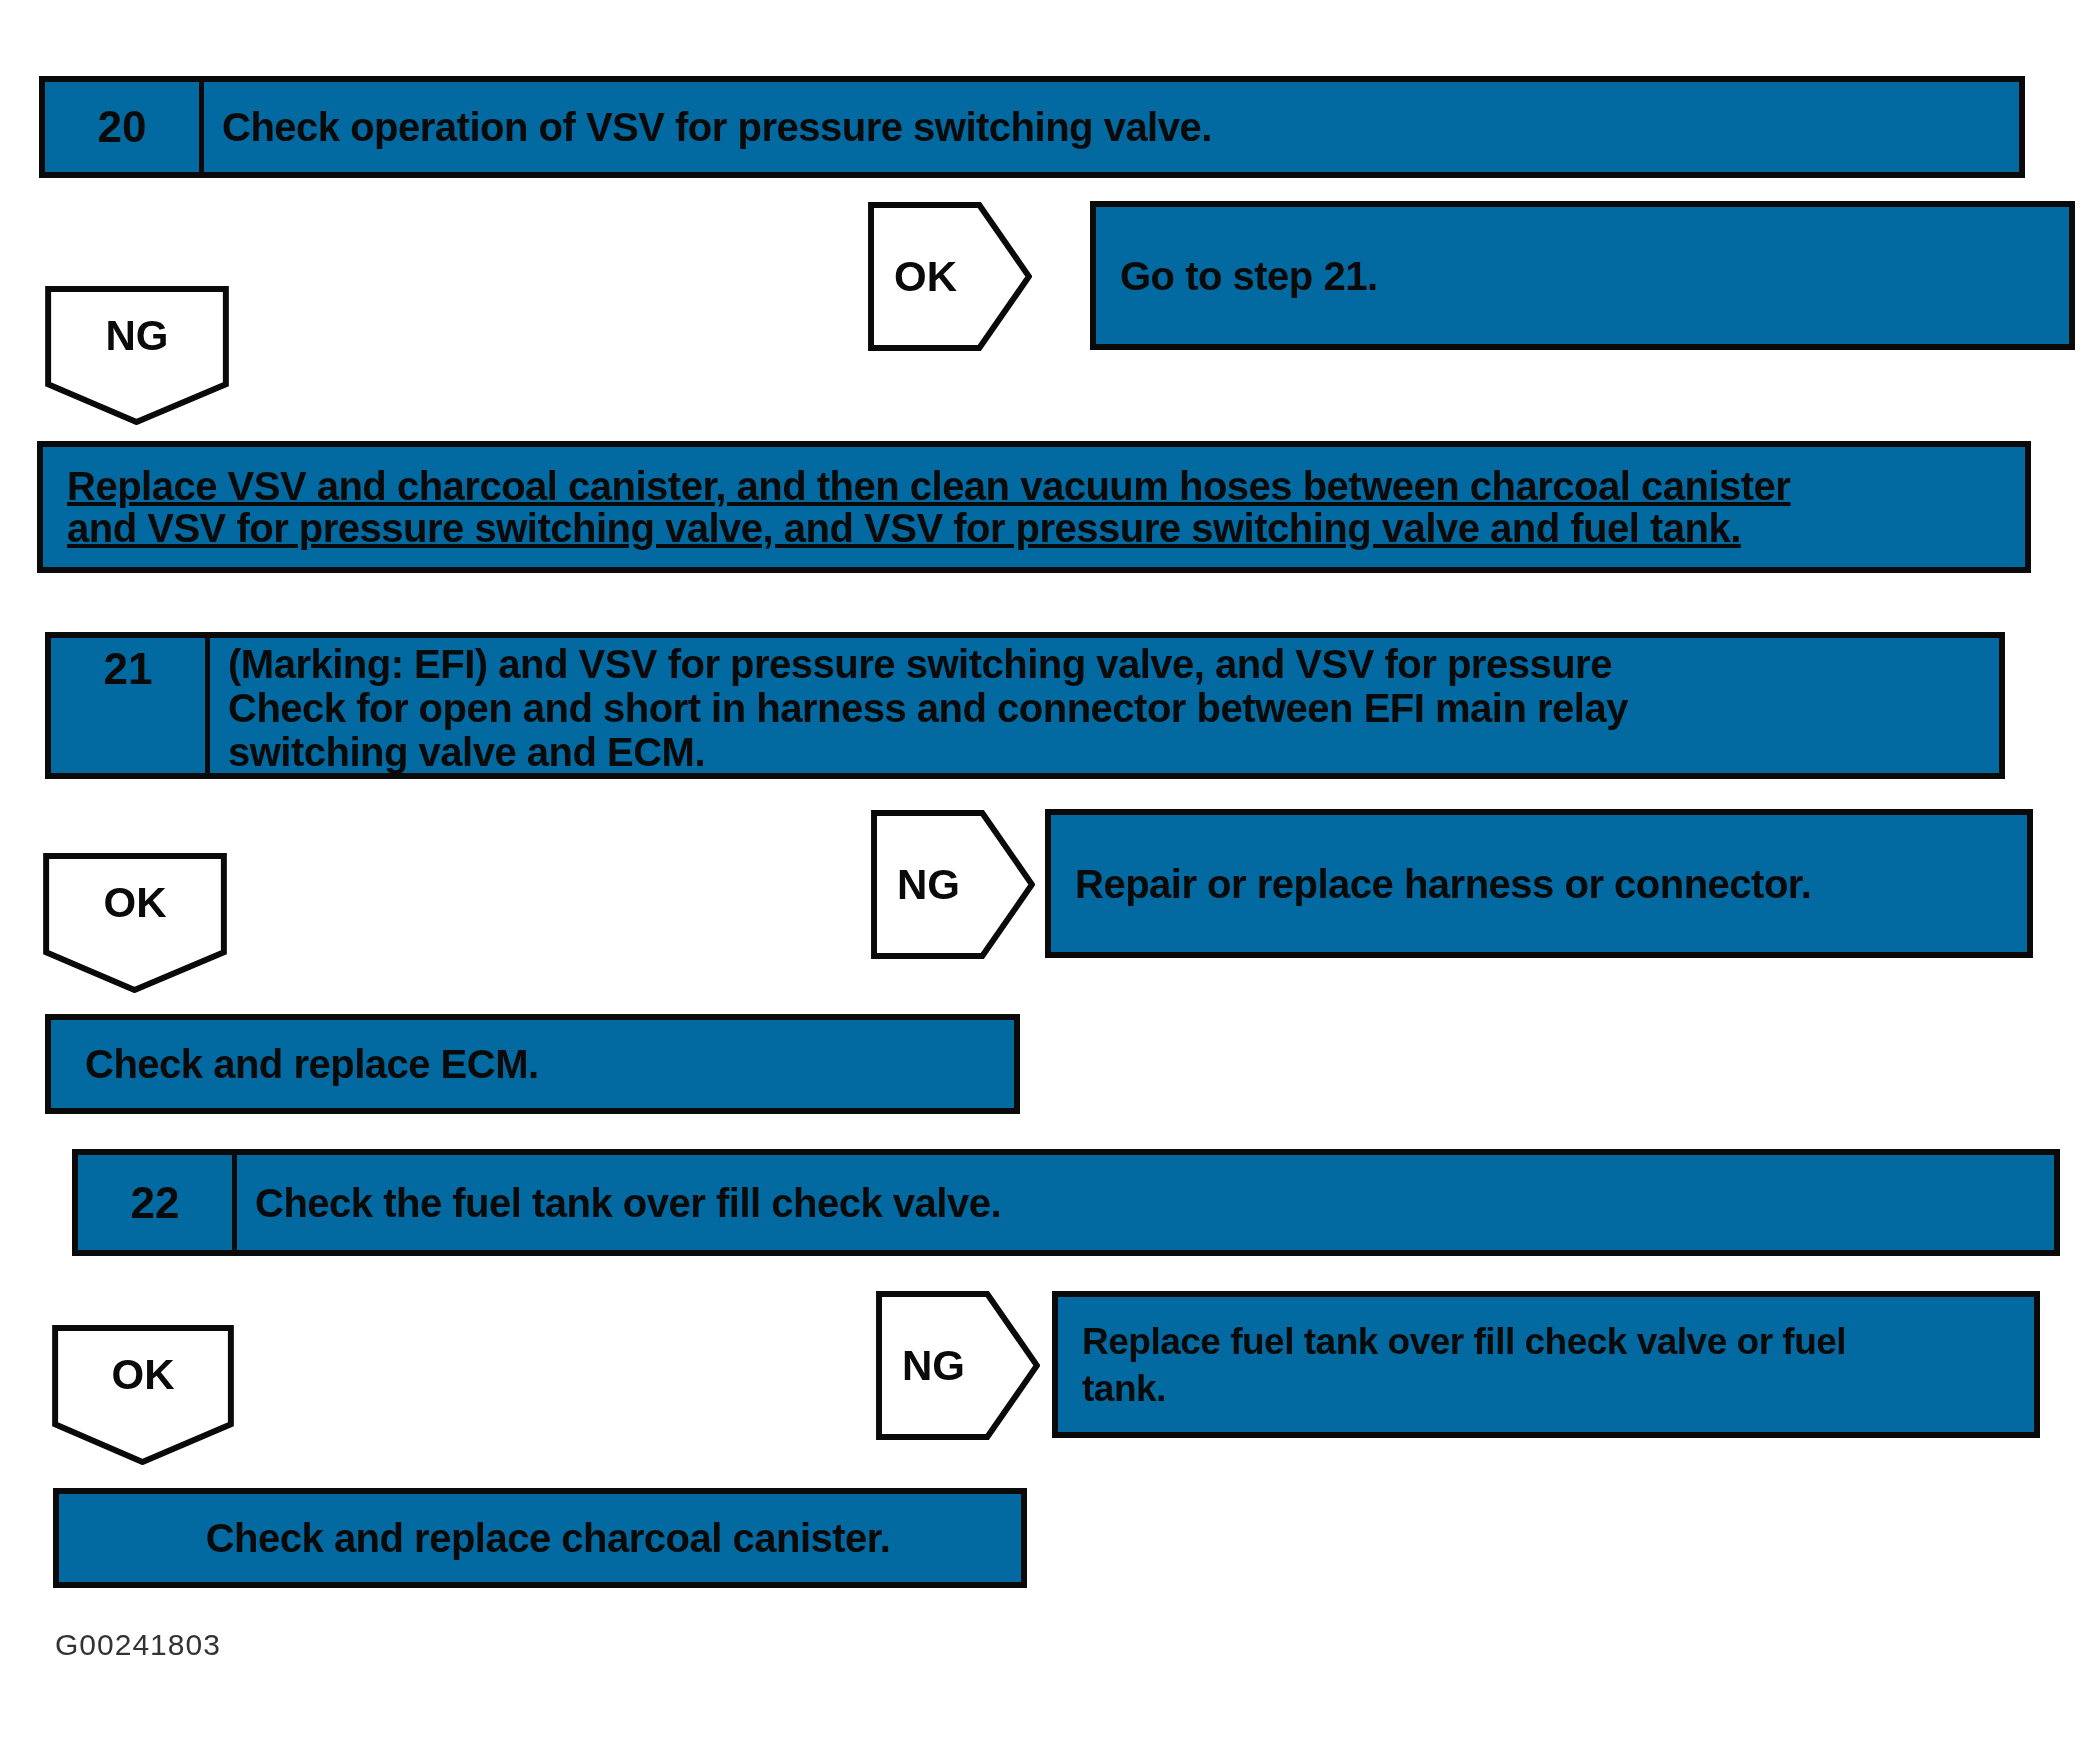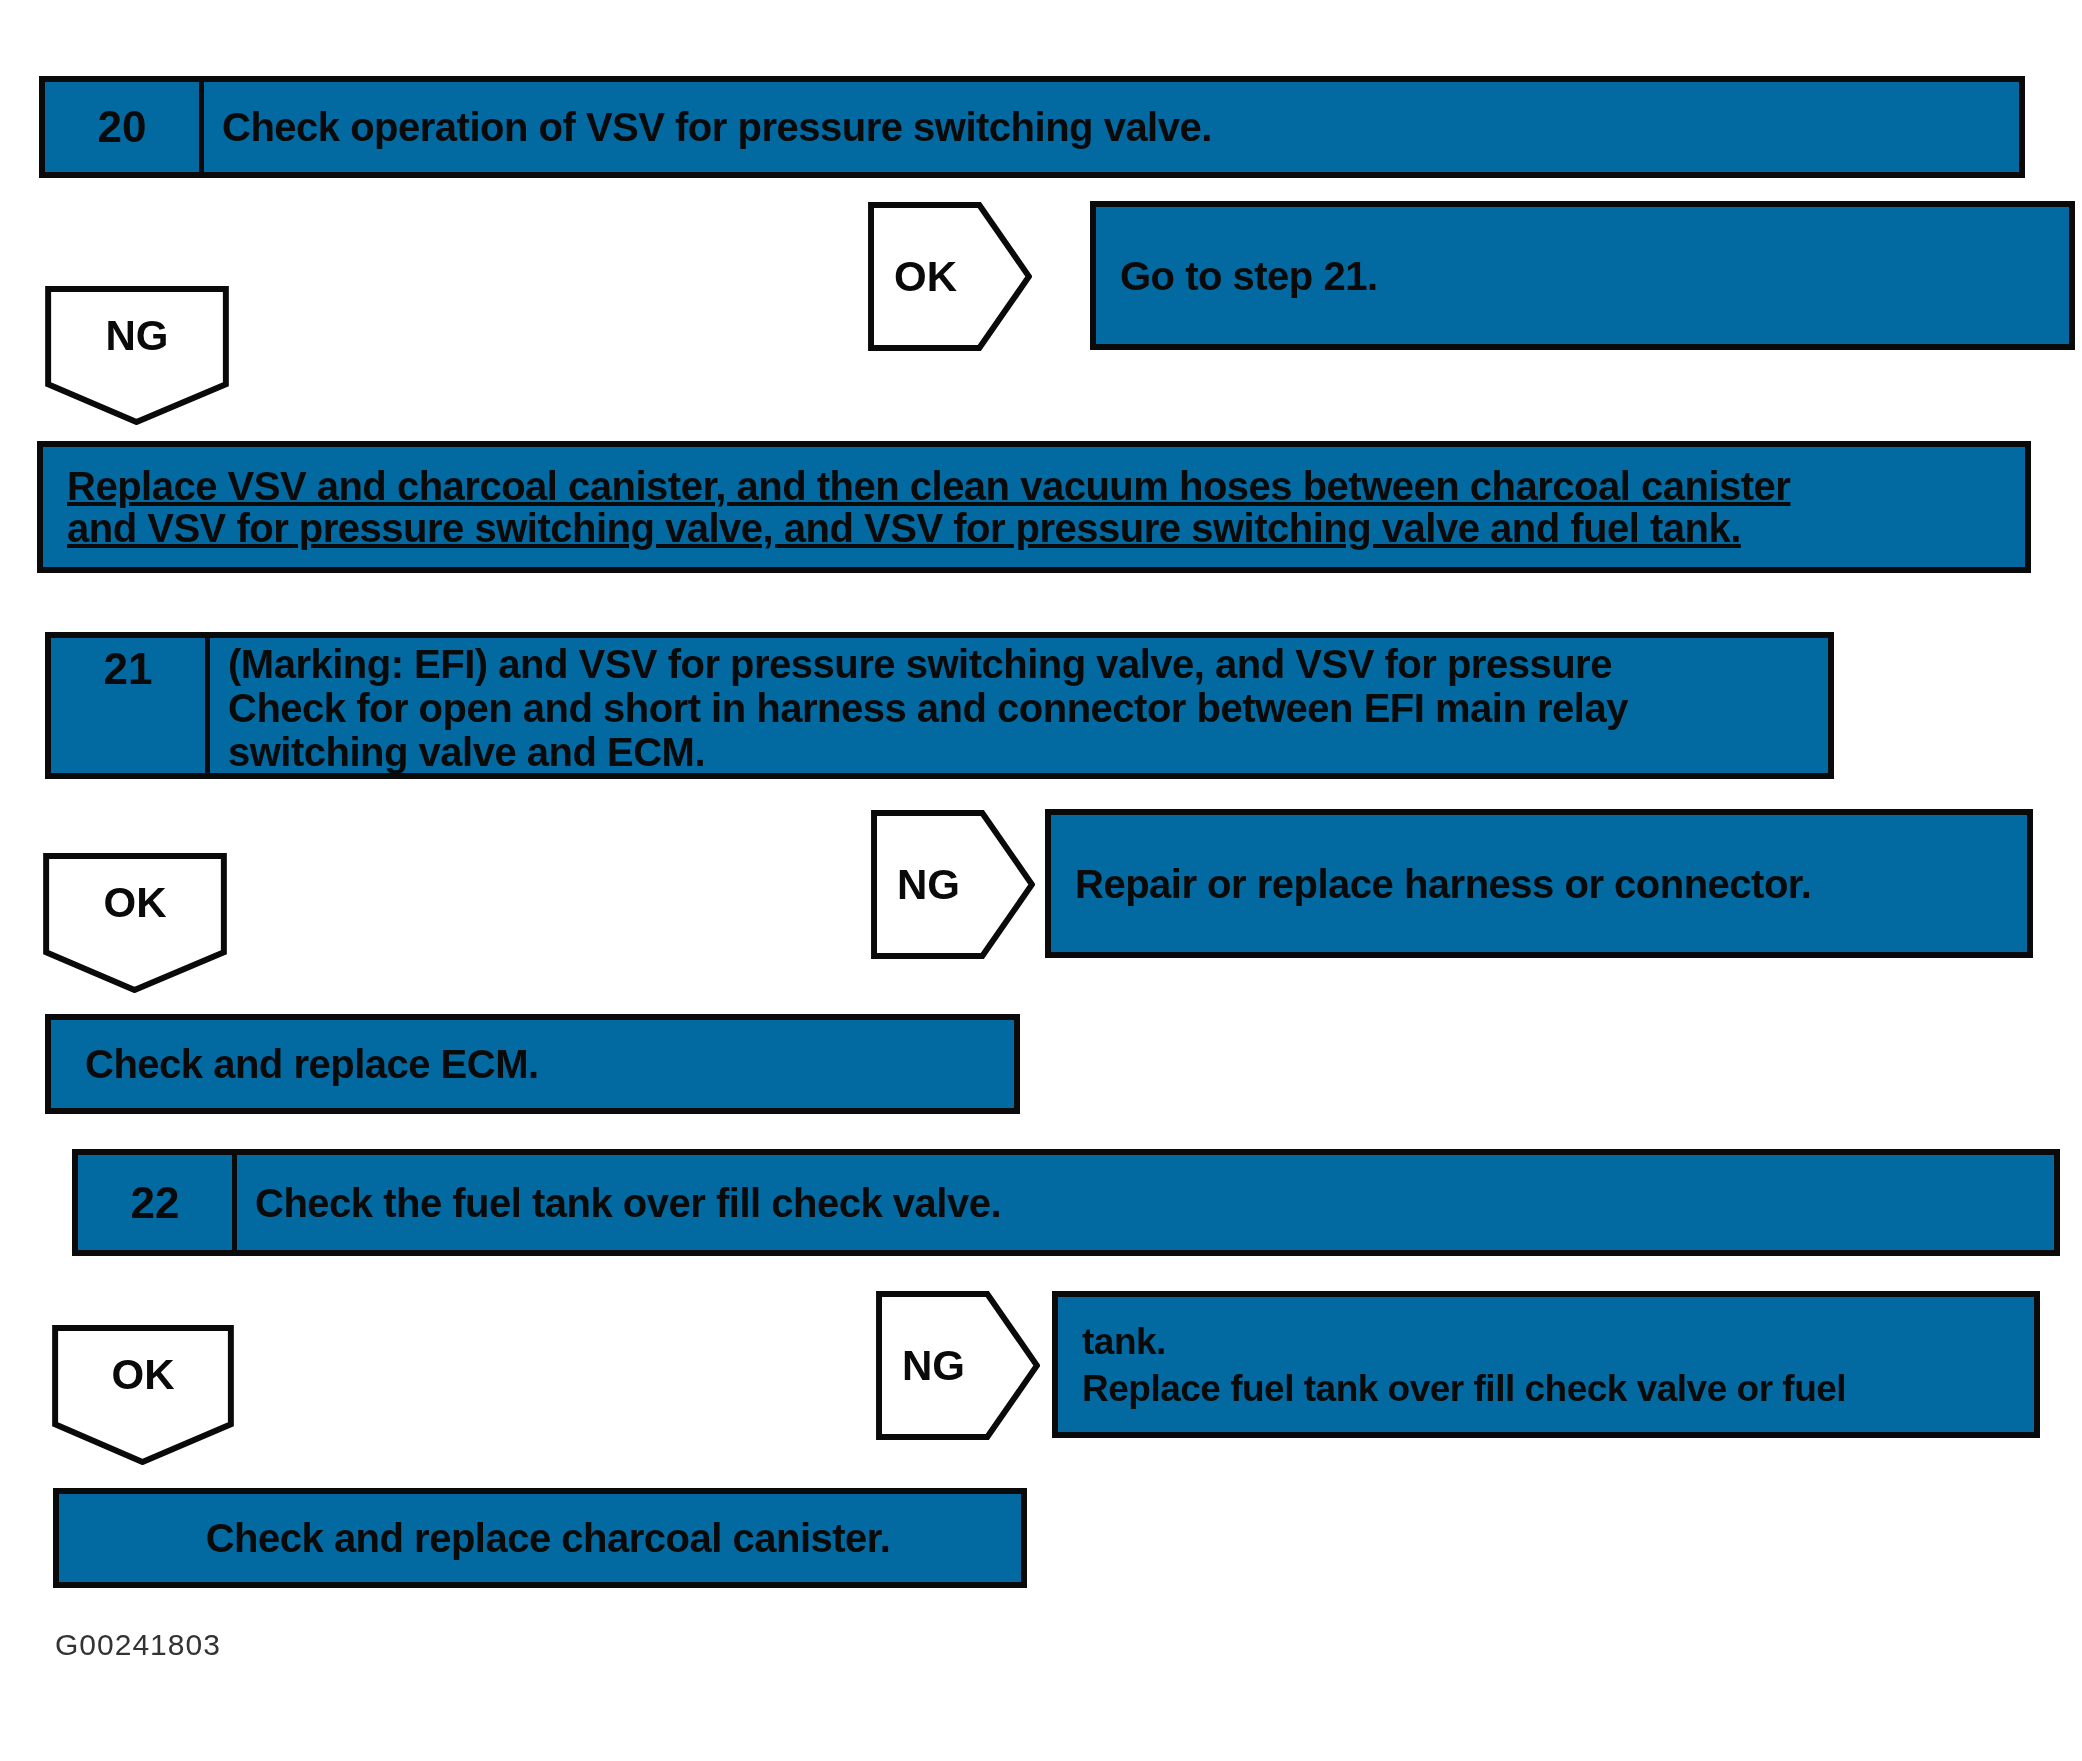--- a/index.html
+++ b/index.html
@@ -103,21 +103,21 @@
       <polygon points="3,3 182,3 182,99 92,137 3,99" fill="#ffffff" stroke="#0a0a0a" stroke-width="6" stroke-linejoin="miter"></polygon>
     </svg>
     <span class="pent-label-zone">NG</span>
   </div>
 
   <div class="box action" style="left:37px; top:441px; width:1994px; height:132px;text-decoration:underline;">
     <div class="txt" style="line-height:42px;">Replace VSV and charcoal canister, and then clean vacuum hoses between charcoal canister</div>
     <div class="txt" style="line-height:42px;">and VSV for pressure switching valve, and VSV for pressure switching valve and fuel tank.</div>
   </div>
 
-  <div class="box step-box" style="left:45px; top:632px; width:1789px; height:147px;">
+  <div class="box step-box" style="left:45px; top:632px; width:1960px; height:147px;">
     <div class="step-num num-top">21</div>
     <div class="step-body" style="justify-content:flex-start; padding-top:4px;">
       <div class="txt">(Marking: EFI) and VSV for pressure switching valve, and VSV for pressure</div>
       <div class="txt">Check for open and short in harness and connector between EFI main relay</div>
       <div class="txt">switching valve and ECM.</div>
     </div>
   </div>
 
   <div class="pent pent-right" style="left:871px; top:810px; width:164px; height:149px;">
     <svg width="164" height="149" viewBox="0 0 165 150">
@@ -149,22 +149,22 @@
   </div>
 
   <div class="pent pent-right" style="left:876px; top:1291px; width:164px; height:149px;">
     <svg width="164" height="149" viewBox="0 0 165 150">
       <polygon points="3,3 112,3 162,75 112,147 3,147" fill="#ffffff" stroke="#0a0a0a" stroke-width="6" stroke-linejoin="miter"></polygon>
     </svg>
     <span class="pent-label-zone">NG</span>
   </div>
 
   <div class="box action fuel" style="left:1052px; top:1291px; width:988px; height:147px;">
+    <div class="txt">Replace fuel tank over fill check valve or fuel</div>
     <div class="txt">tank.</div>
-    <div class="txt">Replace fuel tank over fill check valve or fuel</div>
   </div>
 
   <div class="pent pent-down" style="left:52px; top:1325px; width:182px; height:140px;">
     <svg width="182" height="140" viewBox="0 0 183 141">
       <polygon points="3,3 180,3 180,100 91,138 3,100" fill="#ffffff" stroke="#0a0a0a" stroke-width="6" stroke-linejoin="miter"></polygon>
     </svg>
     <span class="pent-label-zone">OK</span>
   </div>
 
   <div class="box action" style="left:53px; top:1488px; width:974px; height:100px; padding-left:28px;align-items:center;">

